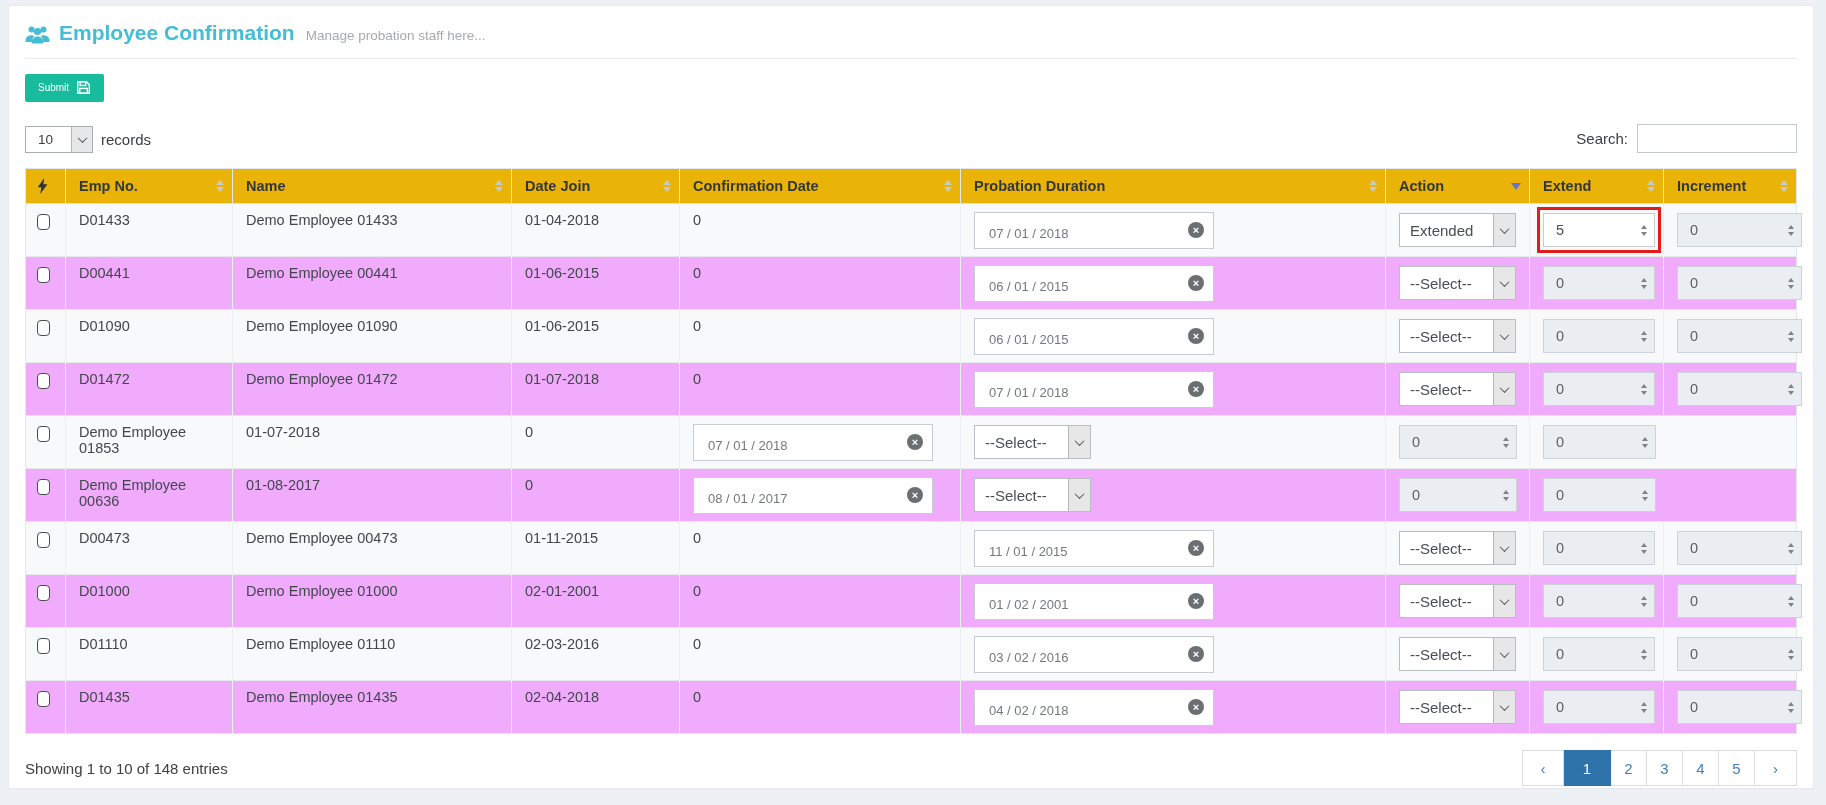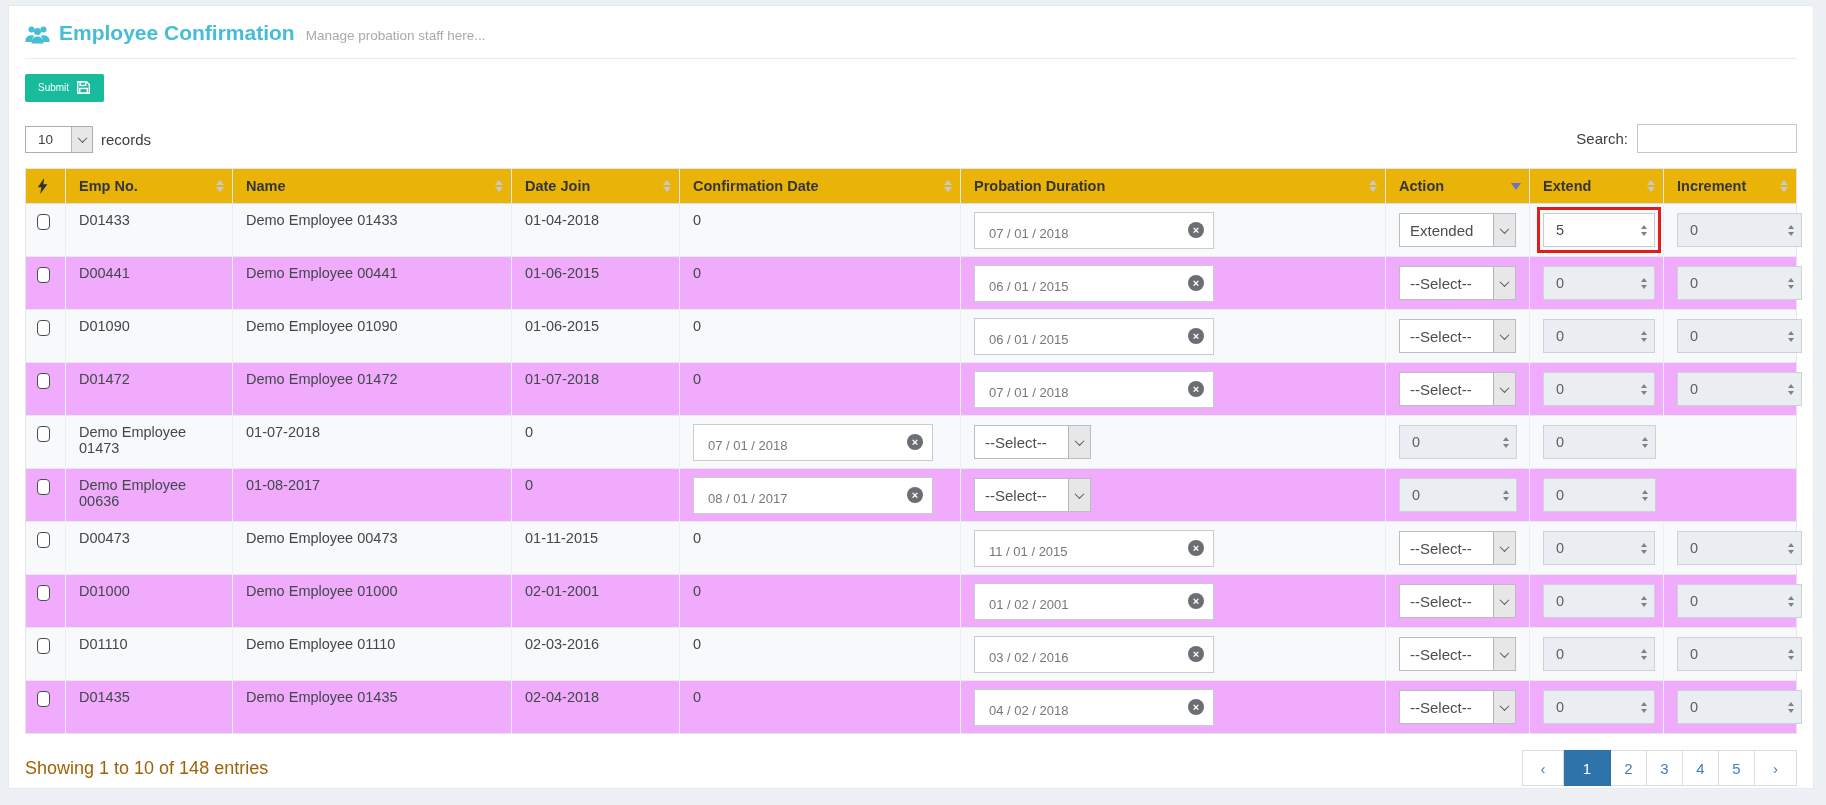--- a/index.html
+++ b/index.html
@@ -78,21 +78,21 @@
   .numbox.disabled { background:#eaeef2; border-color:#ccd2d8; cursor:default; }
   .numbox.disabled .numval { color:#5d6166; }
   .spin { display:flex; flex-direction:column; gap:3px; align-items:center; cursor:pointer; }
   .spin .tri-up { border-left-width:3.5px; border-right-width:3.5px; border-bottom:4.5px solid #7e8periment287; }
   .spin .tri-up { border-left:3.5px solid transparent; border-right:3.5px solid transparent; border-bottom:4.5px solid #7e8287; }
   .spin .tri-dn { border-left:3.5px solid transparent; border-right:3.5px solid transparent; border-top:4.5px solid #7e8287; }
   .hl-red { outline:3px solid #e01d1d; outline-offset:3px; }
 
   
   .table-footer { display:flex; justify-content:space-between; align-items:center; margin-top:16px; }
-  .footer-summary { font-size:18px; color:#a16207; }
+  .footer-summary { font-size:15px; color:#404040; }
   .pagination { display:flex; }
   .page-btn { min-width:36px; height:36px; border:1px solid #d9dde1; border-left:none; background:#fff;
               display:flex; align-items:center; justify-content:center; font-size:15px; color:#3f7fbe; cursor:pointer; }
   .page-btn:first-child { border-left:1px solid #d9dde1; min-width:42px; }
   .page-btn:last-child { min-width:42px; }
   .page-btn.active { background:#2e73a9; border-color:#2e73a9; color:#fff; min-width:47px; }
 </style>
 </head>
 <body>
 
@@ -411,21 +411,21 @@
               </span>
       </div>
     </div>
   </div>
 
   <div class="tr">
     <div class="td cell-top" style="padding-left:11px;padding-top:10px;">
       <span class="checkbox"></span>
     </div>
     <div class="td cell-top">
-            <span>Demo Employee 01473</span>
+            <span>Demo Employee 01853</span>
           </div>
     <div class="td cell-top">
             <span>01-07-2018</span>
           </div>
     <div class="td cell-top">
             <span>0</span>
           </div>
     <div class="td">
       <div class="datebox">
         <span class="dateval">07 / 01 / 2018</span>

